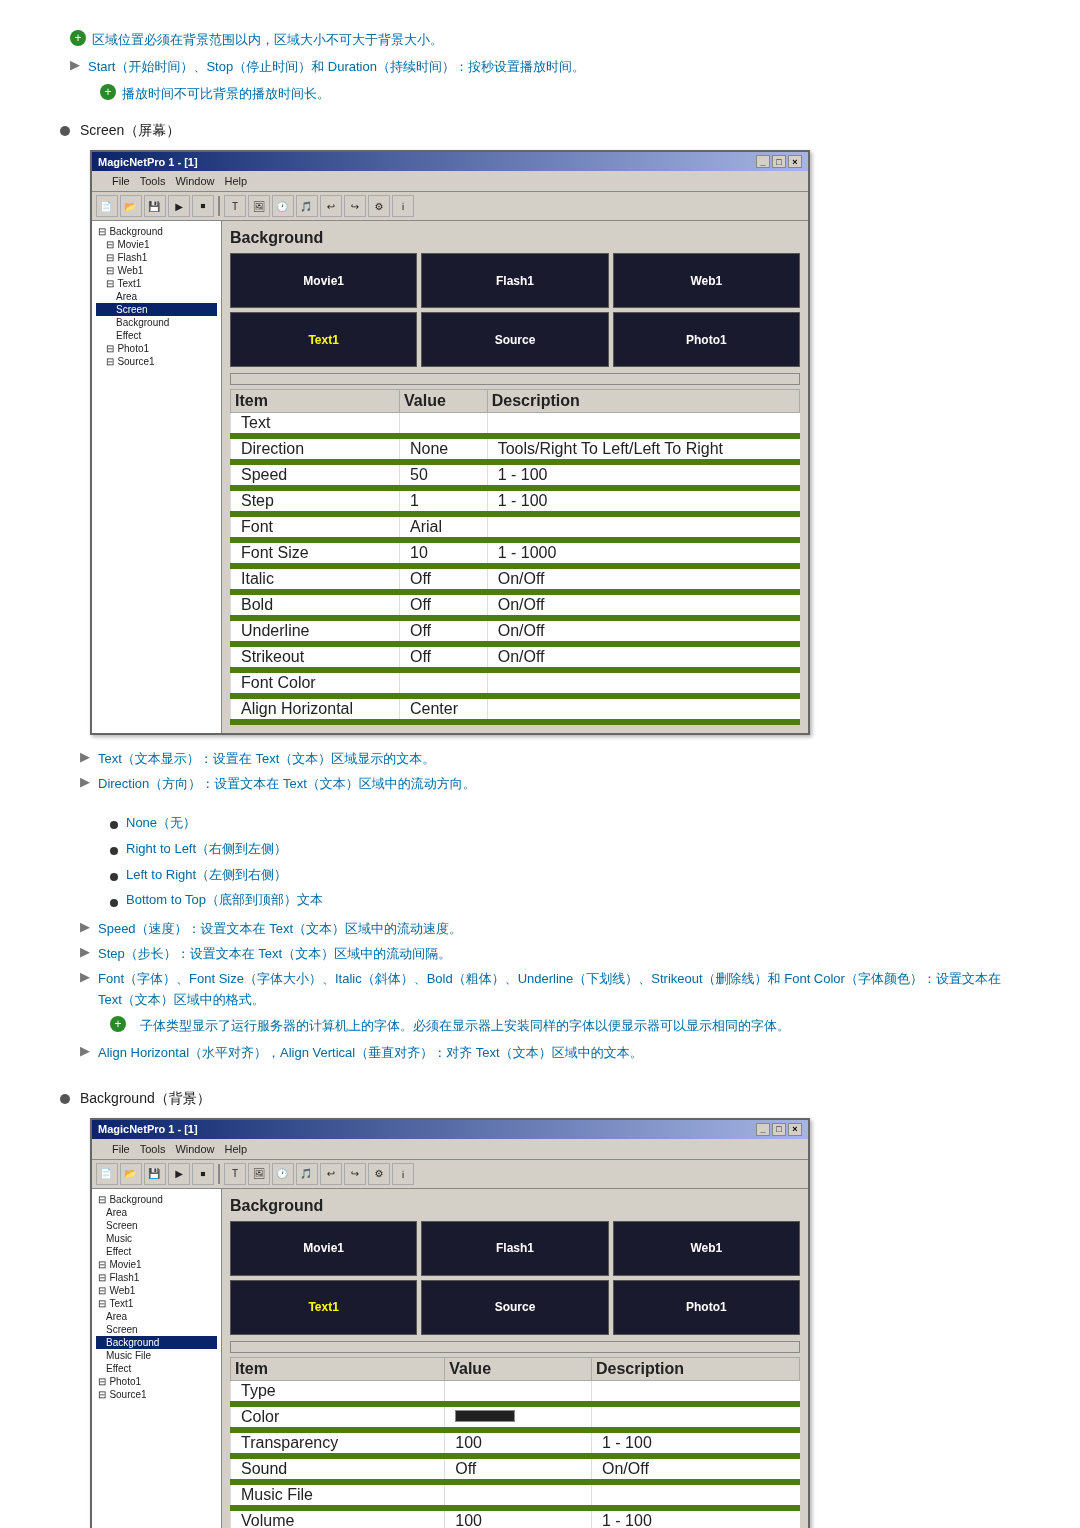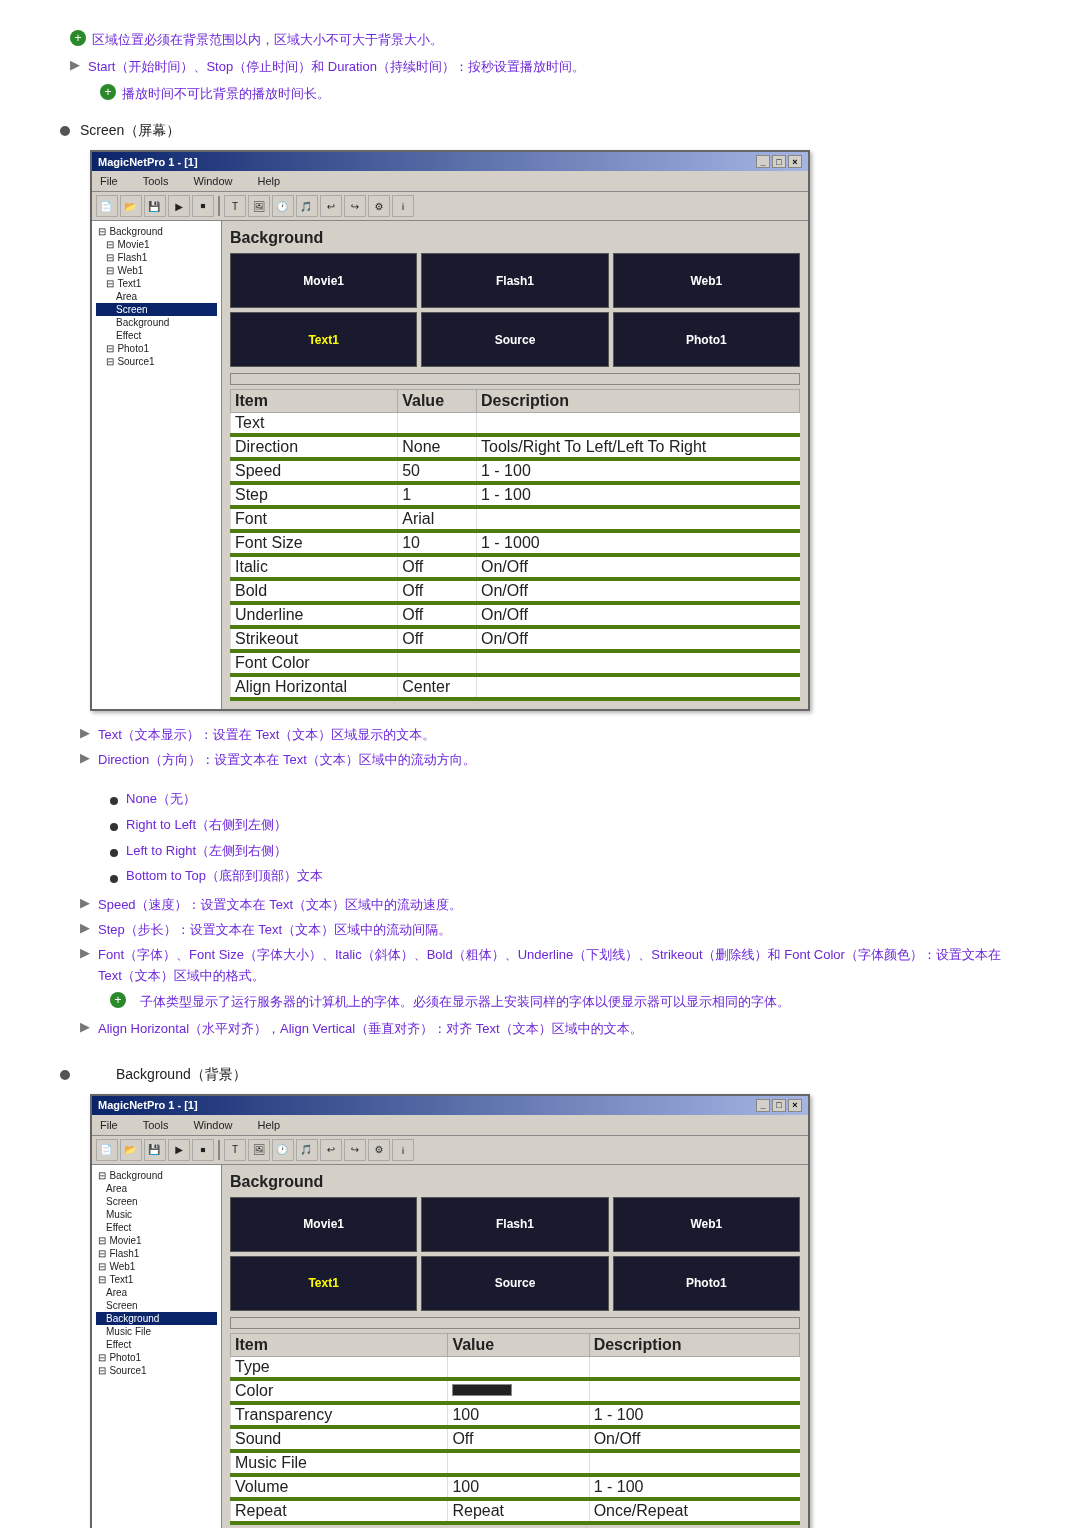--- a/index.html
+++ b/index.html
@@ -84,23 +84,23 @@
       display: flex;
       align-items: center;
       justify-content: center;
       cursor: pointer;
       color: #000;
     }
 
     .app-menubar {
       background: #d4d0c8;
       border-bottom: 1px solid #888;
-      padding: 2px 4px;
-      display: flex;
-      gap: 17px;
+      padding: 2px 16px;
+      display: flex;
+      gap: 2px;
       font-size: 11px;
     }
 
     .menu-item {
       padding: 2px 4px;
       cursor: pointer;
     }
 
     .app-toolbar {
       background: #d4d0c8;
@@ -224,22 +224,22 @@
 
     .properties-table th {
       background: #d4d0c8;
       padding: 2px 4px;
       text-align: left;
       border: 1px solid #aaa;
       font-weight: bold;
     }
 
     .properties-table td {
-      padding: 1px 4px;
-      border-bottom: 4px solid #4d7c0f;
+      padding: 1px 10px;
+      border-bottom: 6px solid #4d7c0f;
       border-left: 1px solid #ddd;
     }
 
     
     .sub-bullets {
       margin: 8px 0 8px 50px;
     }
 
     .sub-bullet {
       display: flex;
@@ -252,21 +252,21 @@
       height: 8px;
       border-radius: 50%;
       background: #333;
       margin-right: 8px;
       margin-top: 4px;
       flex-shrink: 0;
     }
 
     .body-text {
       line-height: 1.6;
-      color: #6d28d9;
+      color: #0369a1;
     }
 
     .green-bullet {
       display: inline-block;
       width: 16px;
       height: 16px;
       background: #2a8a2a;
       border-radius: 50%;
       color: white;
       text-align: center;
@@ -529,21 +529,21 @@
       <span class="green-bullet">+</span>
       <span class="body-text">子体类型显示了运行服务器的计算机上的字体。必须在显示器上安装同样的字体以便显示器可以显示相同的字体。</span>
     </div>
   </div>
   <div class="main-bullet">
     <span class="gray-arrow">▶</span>
     <span class="body-text">Align Horizontal（水平对齐），Align Vertical（垂直对齐）：对齐 Text（文本）区域中的文本。</span>
   </div>
 </div>
 
-<div class="section-header" style="margin: 26px 0 8px 0; gap: 36px;">
+<div class="section-header" style="margin: 26px 0 8px 0;">
   <div class="section-dot"></div>
   <span class="section-title">Background（背景）</span>
 </div>
 
 <div class="app-window">
 
   <div class="app-titlebar">
     <span>MagicNetPro 1 - [1]</span>
     <div class="app-titlebar-buttons">
       <div class="titlebar-btn">_</div>

